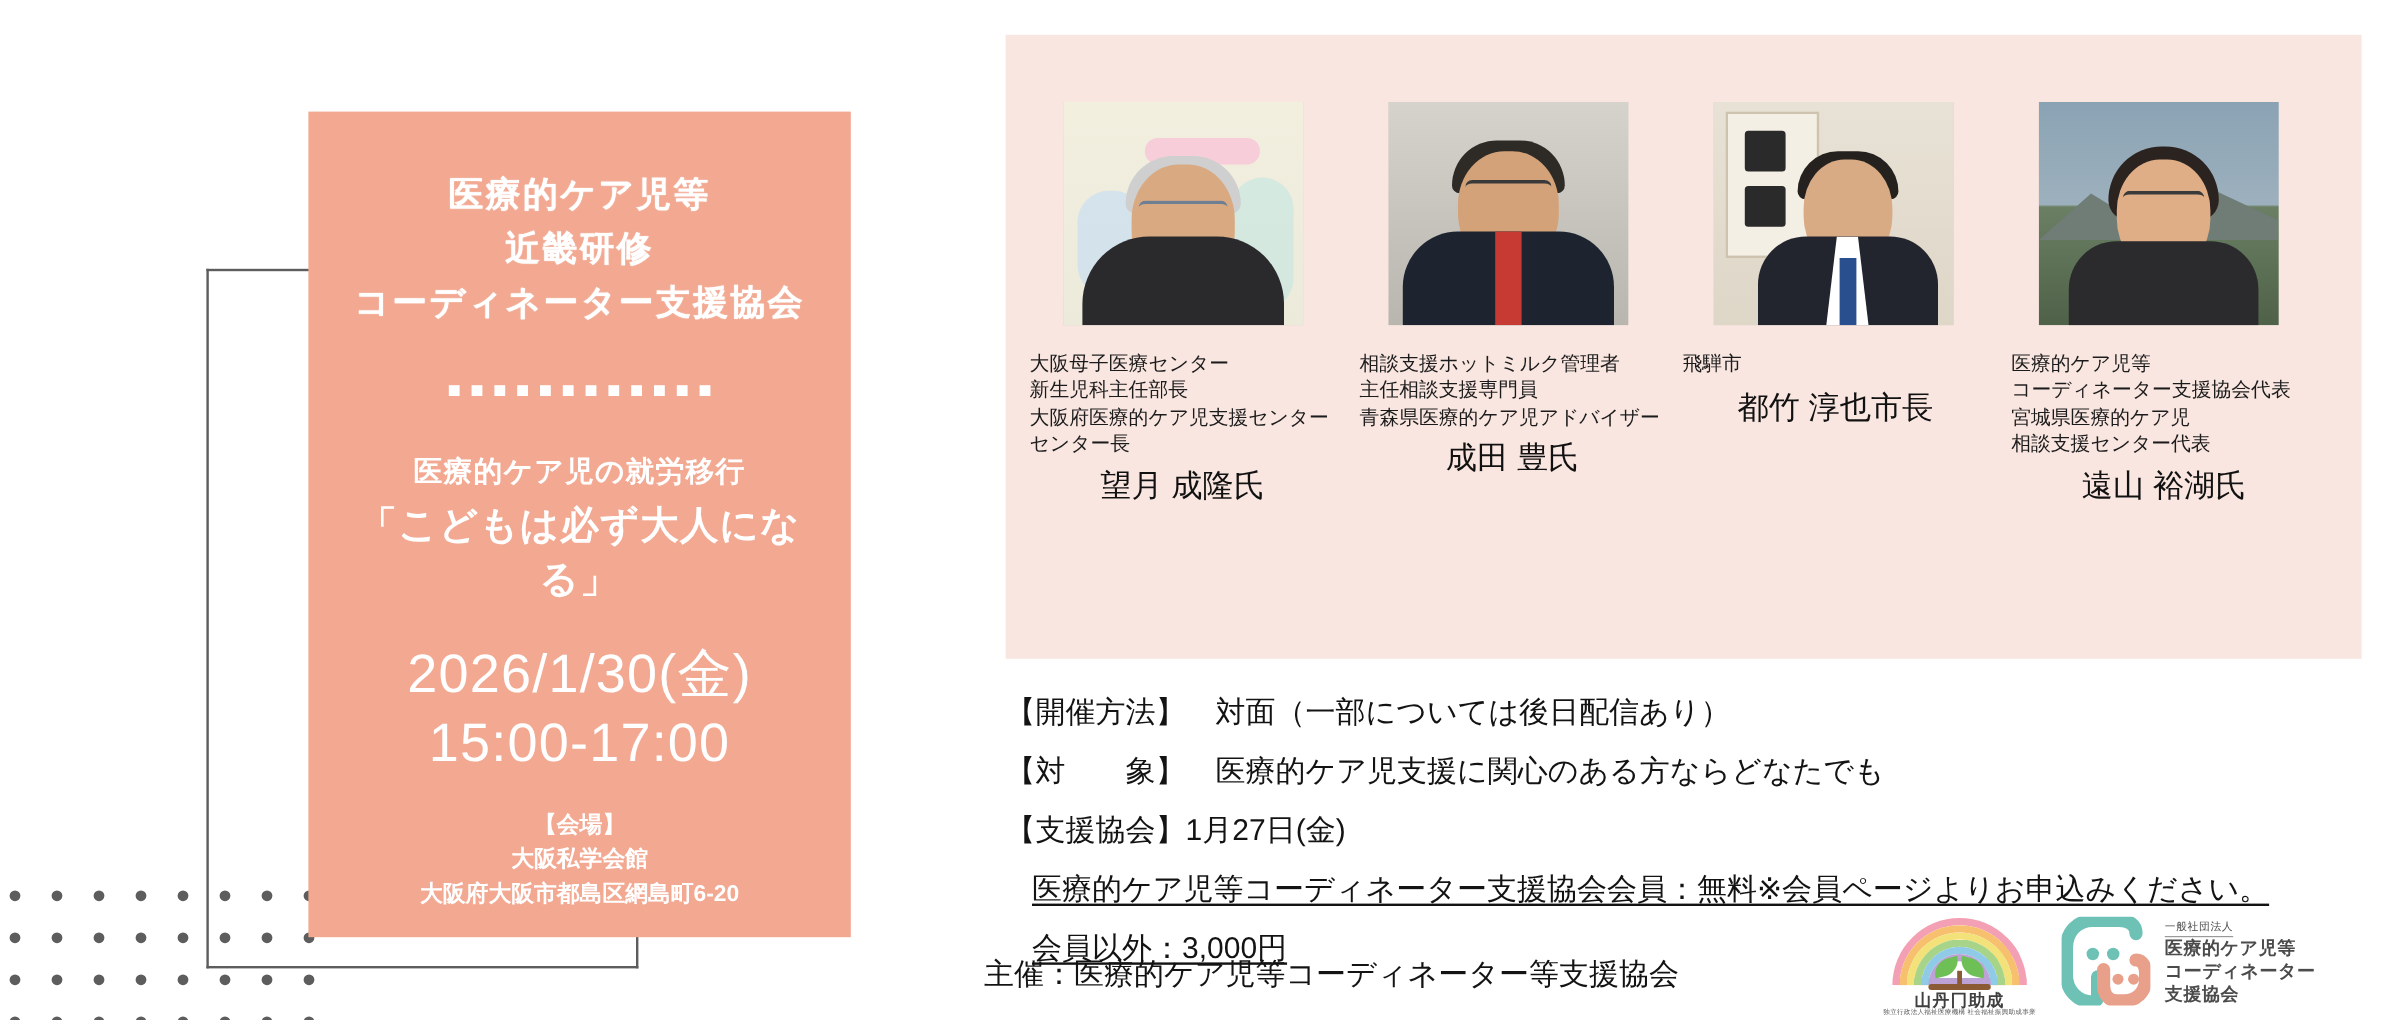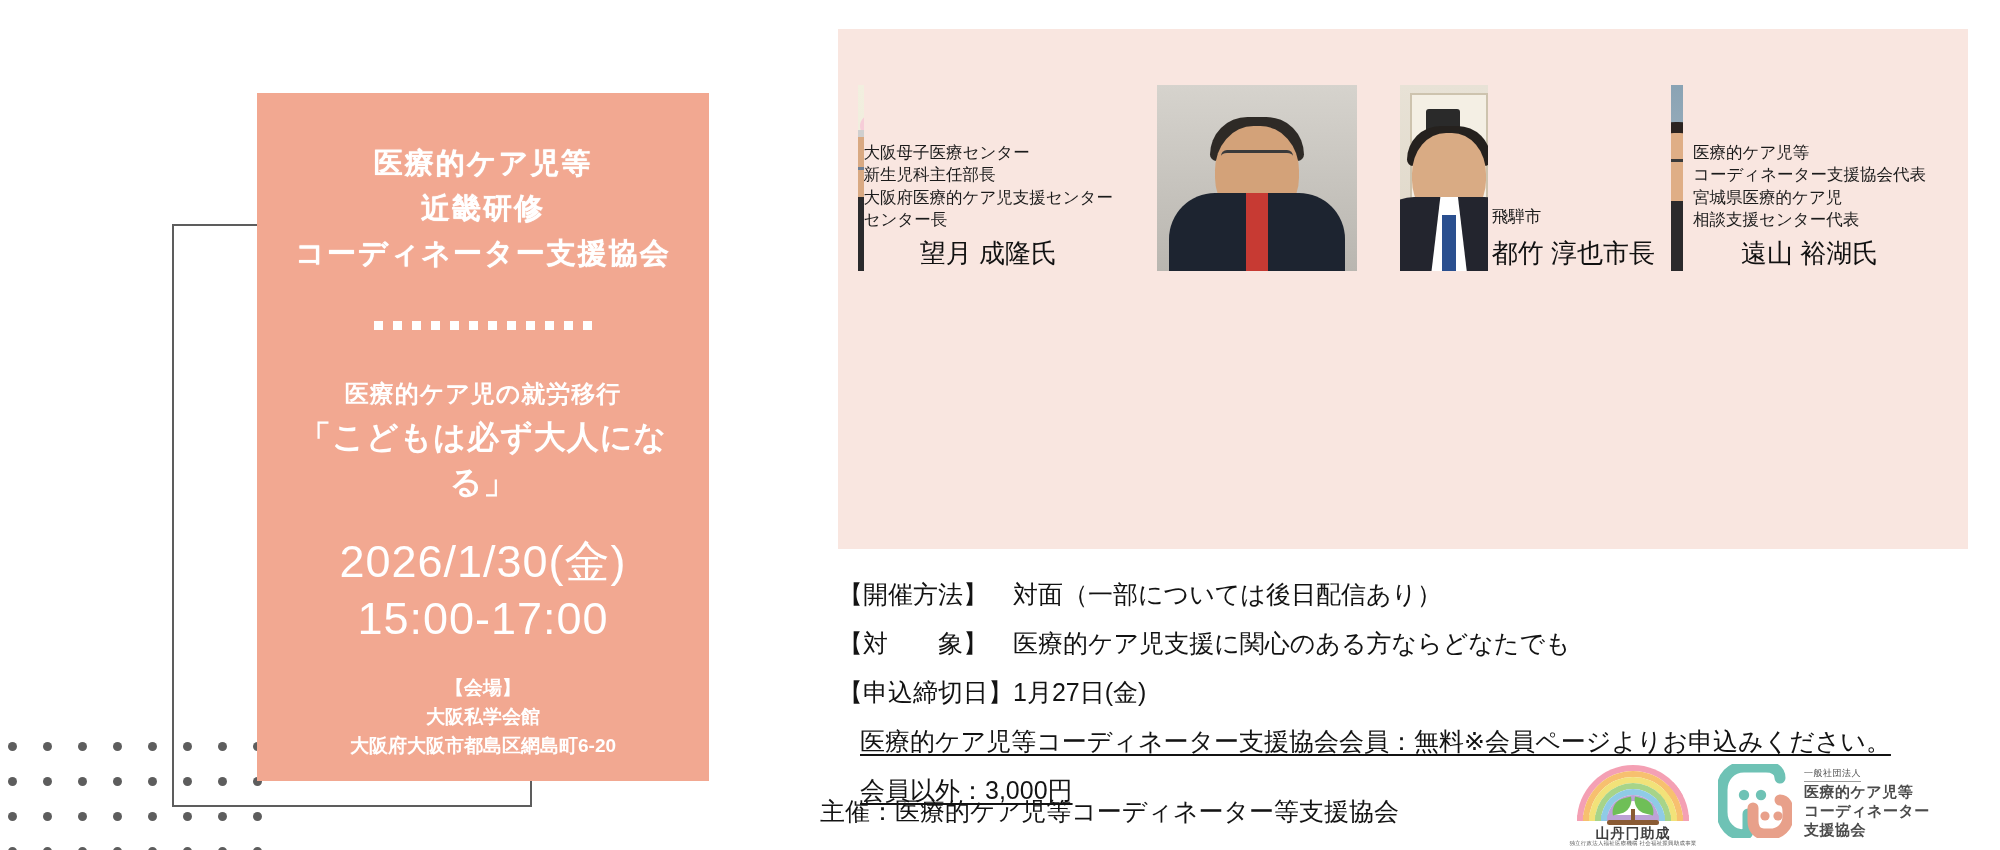--- a/index.html
+++ b/index.html
@@ -131,22 +131,22 @@
     display:flex;
     justify-content:flex-start;
     align-items:flex-start;
     gap:16px;
     padding-top:56px;
     box-sizing:border-box;
   }
   .speaker{
     width:255px;
     display:flex;
-    flex-direction:row;
-    align-items:flex-end;
+    flex-direction:column;
+    align-items:center;
   }
   .photo{
     width:200px;height:186px;
     margin:0 auto;
     overflow:hidden;
     position:relative;
     background:#d9d3cb;
   }
   .caption{
     margin-top:21px;
@@ -375,20 +375,26 @@
 
     <div class="speaker sp2">
       <div class="photo p2">
         <div class="ph-bg"></div>
         <div class="hair"></div>
           <div class="head"></div>
           <div class="glass"></div>
         <div class="body"></div>
           <div class="strip"></div>
       </div>
+      <div class="caption">
+        <span class="line">相談支援ホットミルク管理者</span>
+        <span class="line">主任相談支援専門員</span>
+        <span class="line">青森県医療的ケア児アドバイザー</span>
+        <span class="name">成田 豊氏</span>
+      </div>
     </div>
 
     <div class="speaker sp3">
       <div class="photo p3">
         <div class="ph-bg"></div>
           <div class="scroll"></div>
           <div class="ink1"></div>
           <div class="ink2"></div>
         <div class="hair"></div>
           <div class="head"></div>
@@ -419,21 +425,21 @@
         <span class="name">遠山 裕湖氏</span>
       </div>
     </div>
 
   </div>
 </div>
 
 <div id="details">
   <span class="row"><span>【開催方法】</span><span>　対面（一部については後日配信あり）</span></span>
   <span class="row"><span>【対　　象】</span><span>　医療的ケア児支援に関心のある方ならどなたでも</span></span>
-  <span class="row"><span>【申込締切日】</span><span>1月27日(金)</span></span>
+  <span class="row"><span>【支援協会】</span><span>1月27日(金)</span></span>
   <span class="row indent"><span class="underline">医療的ケア児等コーディネーター支援協会会員：無料※会員ページよりお申込みください。</span></span>
   <span class="row indent"><span class="underline">会員以外：3,000円</span></span>
 </div>
 
 <div id="host">主催：医療的ケア児等コーディネーター等支援協会</div>
 
 <div id="logo-wam">
   <div class="arc a1"></div>
     <div class="arc a2"></div>
     <div class="arc a3"></div>

